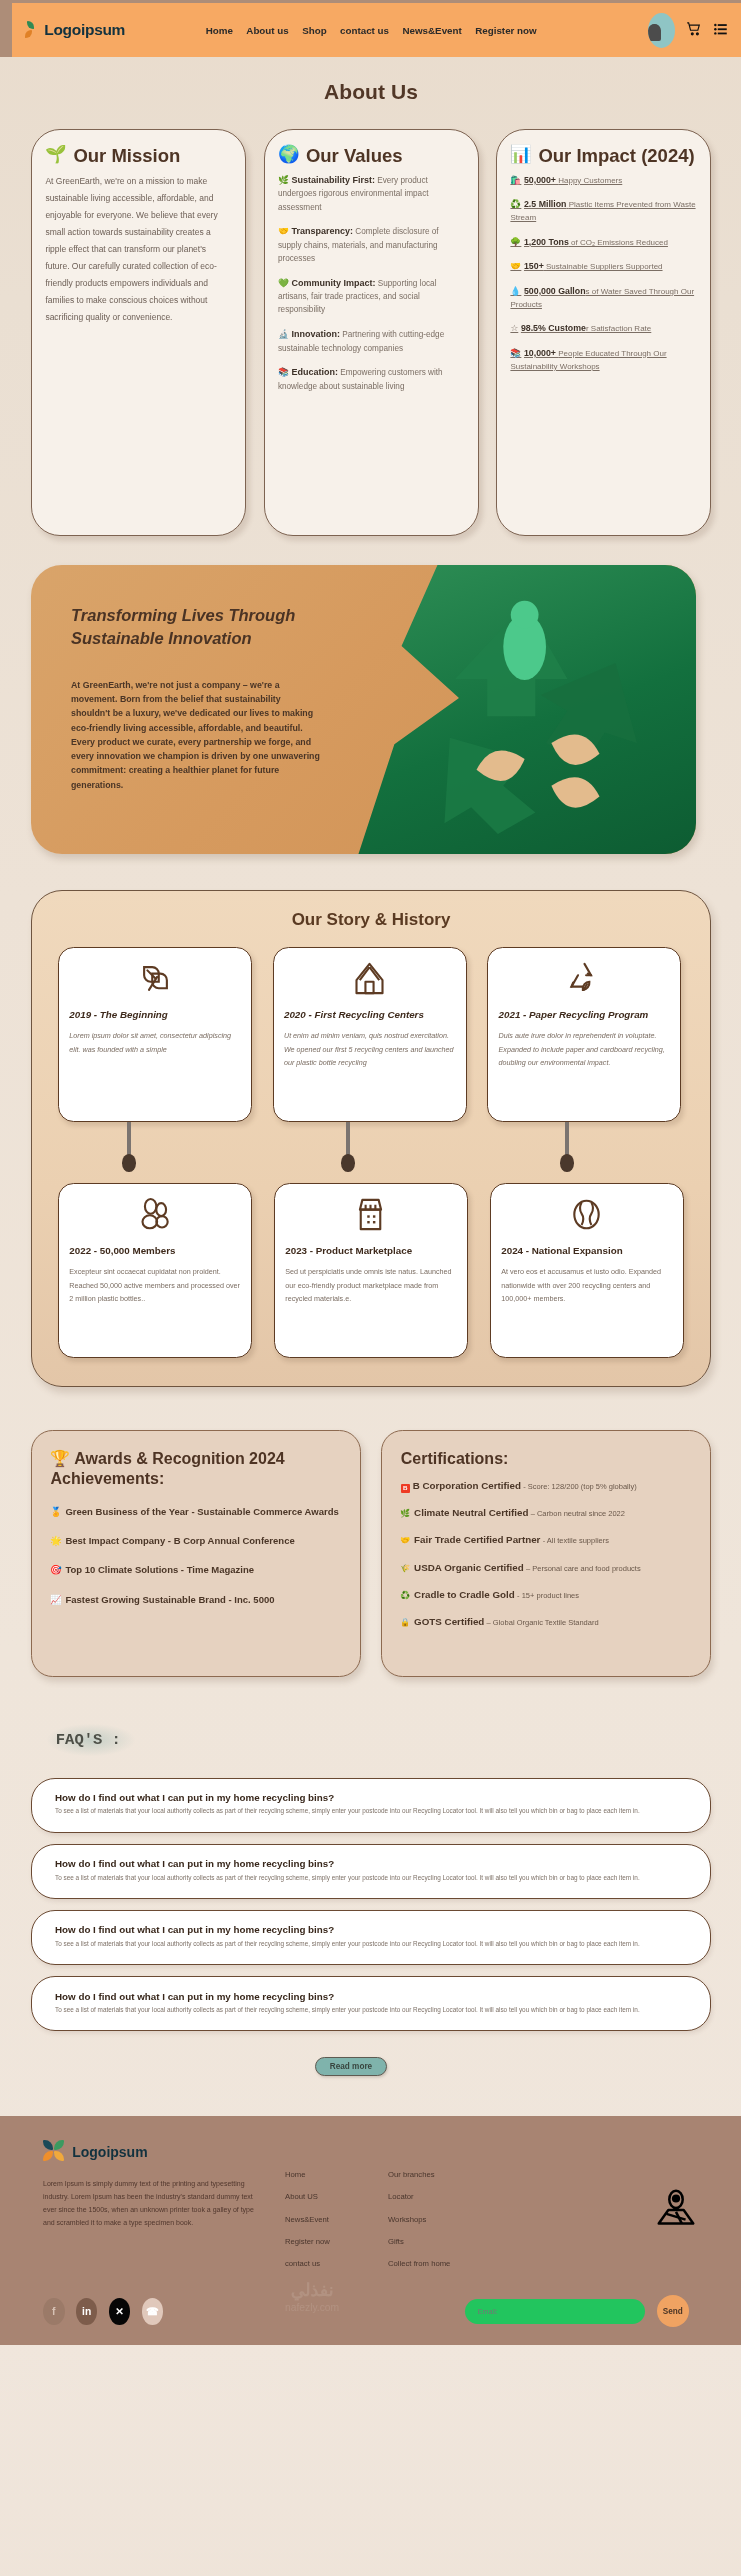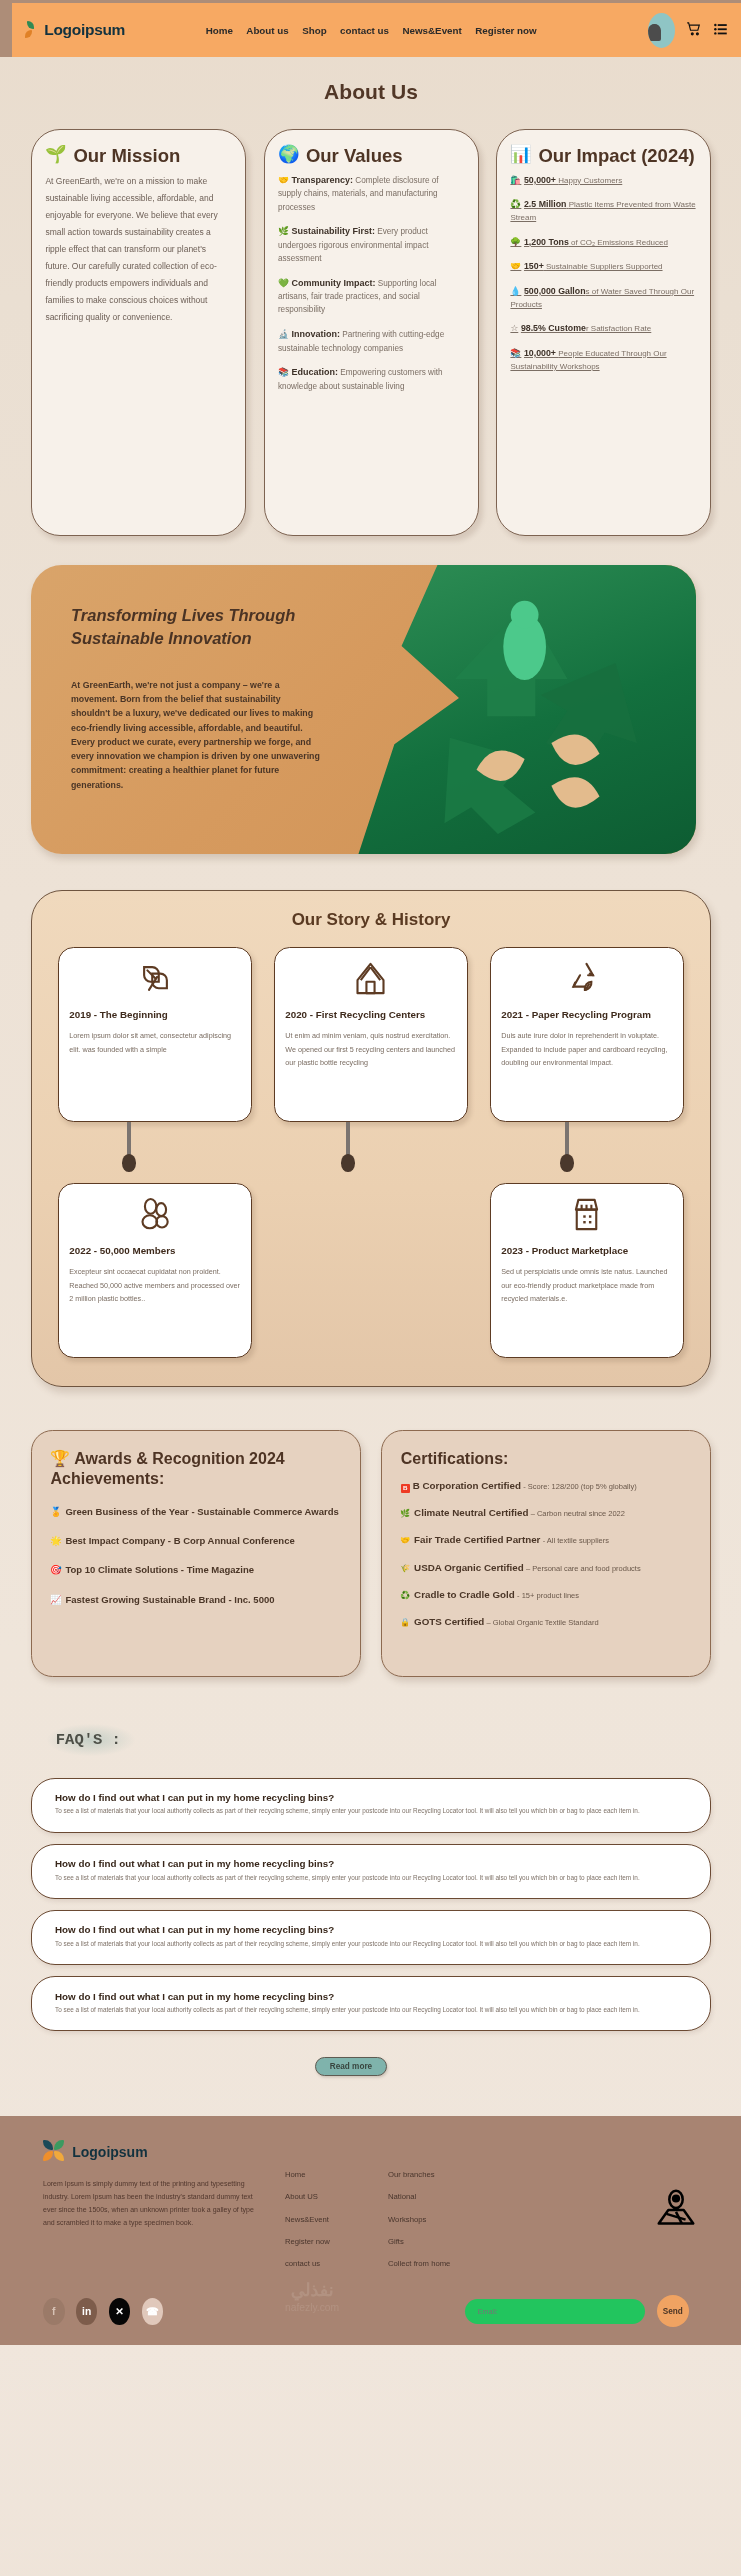--- a/index.html
+++ b/index.html
@@ -130,21 +130,21 @@
   .story-wrap { padding: 36px 31px 0 31px; }
   .story {
     border: 1.5px solid #6e543f;
     border-radius: 31px;
     background: linear-gradient(180deg,#f0d9bd 0%, #ebd0b1 60%, #e3c6a8 100%);
     padding: 18.5px 26px 28px 26px;
     box-shadow: 3.1px 5.2px 7.2px rgba(120,95,75,.2);
     position: relative;
   }
   .story-title { font-size: 17px; font-weight: bold; color: #5a3a22; text-align: center; margin-bottom: 17.5px;}
-  .tl-row { display: flex; justify-content: space-between; gap: 20.6px; position: relative; }
+  .tl-row { display: flex; justify-content: flex-start; gap: 20.6px; position: relative; font-style: italic; }
   .tl-card {
     width: 31%;
     background: #ffffff;
     border: 1.5px solid #5d3b23;
     border-radius: 15.5px;
     padding: 11.3px 10.3px 13.4px 10.3px;
     min-height: 175px;
     box-shadow: 2.1px 3.1px 4.1px rgba(110,85,60,.18);
   }
   .tl-icon { display: flex; justify-content: center; margin-bottom: 9.3px; }
@@ -329,26 +329,26 @@
       <p class="card-body">At GreenEarth, we're on a mission to make sustainable living accessible, affordable, and enjoyable for everyone. We believe that every small action towards sustainability creates a ripple effect that can transform our planet's future. Our carefully curated collection of eco-friendly products empowers individuals and families to make conscious choices without sacrificing quality or convenience.</p>
     </section>
 
     <section class="card">
       <div class="card-head">
         <span class="hemo">🌍</span>
         <span>Our Values</span>
       </div>
       <div class="vlist">
         <div class="vitem">
+          <span class="emo">🌿</span><b>Sustainability First:</b>
+          <span>Every product undergoes rigorous environmental impact assessment</span>
+        </div>
+        <div class="vitem">
           <span class="emo">🤝</span><b>Transparency:</b>
           <span>Complete disclosure of supply chains, materials, and manufacturing processes</span>
-        </div>
-        <div class="vitem">
-          <span class="emo">🌿</span><b>Sustainability First:</b>
-          <span>Every product undergoes rigorous environmental impact assessment</span>
         </div>
         <div class="vitem">
           <span class="emo">💚</span><b>Community Impact:</b>
           <span>Supporting local artisans, fair trade practices, and social responsibility</span>
         </div>
         <div class="vitem">
           <span class="emo">🔬</span><b>Innovation:</b>
           <span>Partnering with cutting-edge sustainable technology companies</span>
         </div>
         <div class="vitem">
@@ -496,20 +496,31 @@
               <rect x="20" y="25" width="3" height="3" fill="#5d3b23" stroke="none"></rect>
               <rect x="27" y="25" width="3" height="3" fill="#5d3b23" stroke="none"></rect>
               <rect x="20" y="32" width="3" height="3" fill="#5d3b23" stroke="none"></rect>
               <rect x="27" y="32" width="3" height="3" fill="#5d3b23" stroke="none"></rect>
             </svg>
           </div>
           <div class="tl-h">2023 - Product  Marketplace</div>
           <div class="tl-p">Sed ut perspiciatis unde omnis iste natus. Launched our eco-friendly product marketplace made from recycled materials.e.</div>
         </article>
 
+        <article class="tl-card">
+          <div class="tl-icon">
+            <svg width="39" height="39" viewBox="0 0 48 48" fill="none" stroke="#5d3b23" stroke-width="2.6">
+              <ellipse cx="24" cy="24" rx="15" ry="17"></ellipse>
+              <path d="M18 9 q-4 8 0 14 q4 6 0 14"></path>
+              <path d="M30 9 q4 8 0 14 q-4 6 0 14"></path>
+            </svg>
+          </div>
+          <div class="tl-h">2024 - National Expansion</div>
+          <div class="tl-p">At vero eos et accusamus et iusto odio. Expanded nationwide with over 200 recycling centers and 100,000+ members.</div>
+        </article>
       </div>
     </section>
   </div>
 
   <div class="awards-wrap">
 
     <section class="panel">
       <h2 class="panel-title">
         <span>🏆</span>
         <span>Awards &amp; Recognition 2024 Achievements:</span>
@@ -604,21 +615,21 @@
       <nav class="f-col">
         <a href="#">Home</a>
         <a href="#">About US</a>
         <a href="#">News&amp;Event</a>
         <a href="#">Register now</a>
         <a href="#">contact us</a>
       </nav>
 
       <nav class="f-col">
         <a href="#">Our branches</a>
-        <a href="#">National</a>
+        <a href="#">Locator</a>
         <a href="#">Workshops</a>
         <a href="#">Gifts</a>
         <a href="#">Collect from home</a>
       </nav>
 
       <div class="f-map">
         <svg width="46" height="46" viewBox="0 0 48 48" fill="none" stroke="#000" stroke-width="2.6" stroke-linejoin="round">
           <path d="M6 38 L16 24 L32 24 L42 38 Z"></path>
           <path d="M14 28 L34 34"></path>
           <path d="M24 26 L30 38"></path>

